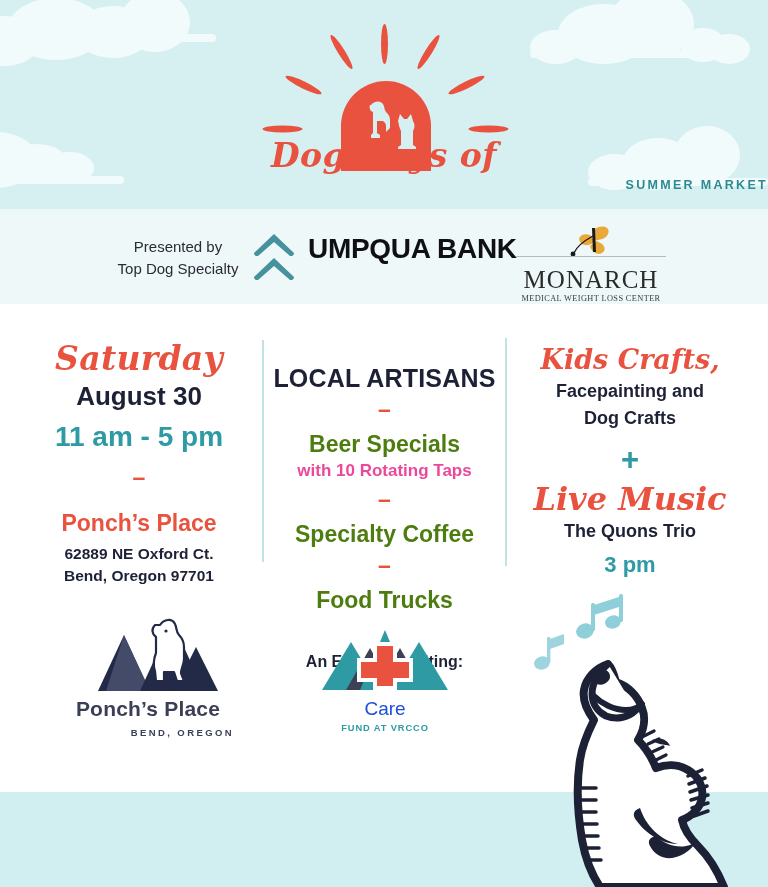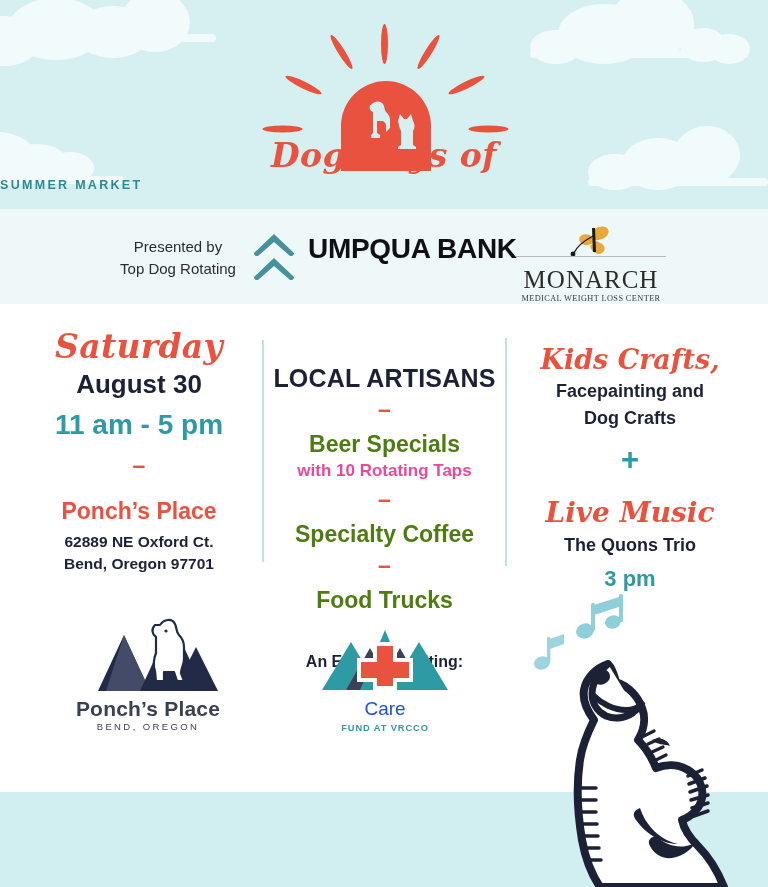--- a/index.html
+++ b/index.html
@@ -19,21 +19,21 @@
 
   
   .logo-wrap{position:absolute;left:0;top:0;width:768px;height:166px;}
   .sunbox{position:absolute;left:282px;top:24px;width:205px;height:110px;}
   .ray{position:absolute;background:#e8523f;border-radius:50%;}
   .sun-dome{position:absolute;left:59px;top:57px;width:90px;height:90px;
             background:#e8523f;border-radius:45px 45px 0 0;overflow:hidden;}
   .logo-title{position:absolute;left:0;top:136px;width:768px;text-align:center;
       font-family:"DejaVu Serif", serif;font-style:italic;font-weight:bold;
       font-size:33px;color:#e8523f;letter-spacing:0.5px;}
-  .logo-sub{position:absolute;left:0;top:178px;width:768px;text-align:left;
+  .logo-sub{position:absolute;left:0;top:178px;width:768px;text-align:right;
       font-size:12.5px;font-weight:bold;letter-spacing:2.3px;color:#2b8a92;}
 
   
   .sponsors{position:absolute;left:0;top:209px;width:768px;height:95px;
       background:#eef8f9;display:flex;align-items:center;}
   .presented{position:absolute;left:78px;top:236px;width:200px;text-align:center;
       font-size:15px;line-height:22px;color:#2b2b35;}
   .umpqua{position:absolute;left:253px;top:233px;display:flex;align-items:flex-start;gap:13px;}
   .chev-stack{position:relative;width:42px;height:48px;}
   .chev{position:absolute;left:0;width:42px;height:23px;}
@@ -50,49 +50,49 @@
   .vdiv{position:absolute;width:1.5px;background:#bfe2e3;}
   .vdiv.l{left:262px;top:36px;height:222px;}
   .vdiv.r{left:505px;top:34px;height:228px;}
 
   .col{position:absolute;text-align:center;}
   .col-left{left:24px;top:0;width:230px;}
   .col-mid{left:272px;top:16px;width:225px;}
   .col-right{left:515px;top:0;width:230px;}
 
   .script{font-family:"DejaVu Serif", serif;font-style:italic;font-weight:bold;color:#e8523f;}
-  .h-sat{font-size:33px;line-height:38px;letter-spacing:0.3px;margin-top:24px;}
+  .h-sat{font-size:33px;line-height:38px;letter-spacing:0.3px;margin-top:36px;}
   .h-date{font-size:26px;font-weight:bold;color:#1d2136;line-height:32px;margin-top:2px;}
   .h-time{font-size:28px;font-weight:bold;color:#2e9aa3;line-height:32px;margin-top:9px;}
   .dash{color:#e8523f;font-size:23px;font-weight:bold;line-height:20px;}
   .h-venue{font-size:23px;font-weight:bold;color:#e8523f;line-height:28px;}
   .addr{font-size:15.5px;font-weight:bold;color:#1d2136;line-height:22px;}
 
   .h-artisans{font-size:25px;font-weight:bold;color:#1d2136;letter-spacing:0.2px;margin-top:44px;}
   .h-item{font-size:23px;font-weight:bold;color:#4d7c0f;line-height:30px;}
   .sub-teal{font-size:17px;font-weight:bold;color:#ec4899;line-height:24px;}
   .benefit{font-size:16px;font-weight:bold;color:#1d2136;margin-top:38px;}
 
   .h-kids{font-size:27px;line-height:32px;margin-top:40px;}
   .kid-sub{font-size:18px;font-weight:bold;color:#1d2136;line-height:24px;margin-top:3px;}
   .plus{color:#2e9aa3;font-size:31px;font-weight:bold;line-height:32px;margin-top:14px;}
-  .h-music{font-size:28px;line-height:34px;margin-top:20px;}
+  .h-music{font-size:32px;line-height:34px;margin-top:6px;}
   .music-sub{font-size:18px;font-weight:bold;color:#1d2136;line-height:26px;margin-top:2px;}
   .music-time{font-size:22px;font-weight:bold;color:#2e9aa3;line-height:30px;margin-top:6px;}
 
   .sp6{height:6px;}
   .sp10{height:10px;}
   .sp14{height:14px;}
   .sp22{height:22px;}
 
   
   .ponch{position:absolute;left:62px;top:613px;width:172px;text-align:center;}
   .ponch-art{position:relative;width:172px;height:78px;}
   .ponch-name{font-size:21px;font-weight:bold;color:#3a3f56;letter-spacing:0.2px;margin-top:6px;}
-  .ponch-sub{font-size:9.5px;font-weight:normal;color:#3a3f56;letter-spacing:2.4px;}
+  .ponch-sub{font-size:9.5px;font-weight:bold;color:#3a3f56;letter-spacing:2.4px;margin-top:6px;text-align:right;}
 
   
   .care{position:absolute;left:320px;top:624px;width:130px;text-align:center;}
   .care-art{position:relative;width:130px;height:66px;}
   .care-name{font-size:19px;font-weight:normal;color:#1d4ed8;margin-top:8px;}
   .care-sub{font-size:9.3px;font-weight:bold;color:#2e9aa3;letter-spacing:0.9px;margin-top:3px;}
 
   
   .bottomband{position:absolute;left:0;top:792px;width:768px;height:95px;background:#d1eef1;}
   .notes{position:absolute;left:528px;top:583px;width:130px;height:95px;}
@@ -160,21 +160,21 @@
       </div>
     </div>
     <div class="logo-title">Dog Days of</div>
     <div class="logo-sub">SUMMER MARKET</div>
   </div>
 
   <div class="sponsors"></div>
 
   <div class="presented">
     <div>Presented by</div>
-    <div>Top Dog Rotating</div>
+    <div>Top Dog Specialty</div>
   </div>
 
   <div class="umpqua">
     <div class="chev-stack">
       <svg class="chev" style="top:0;" viewBox="0 0 42 23">
           <path fill="#46929c" d="M21 1 L41 20 a3 3 0 0 1 -4 3 L21 9 L5 23 a3 3 0 0 1 -4 -3 Z"></path>
         </svg>
       <svg class="chev" style="top:24px;" viewBox="0 0 42 23">
           <path fill="#46929c" d="M21 1 L41 20 a3 3 0 0 1 -4 3 L21 9 L5 23 a3 3 0 0 1 -4 -3 Z"></path>
         </svg>

